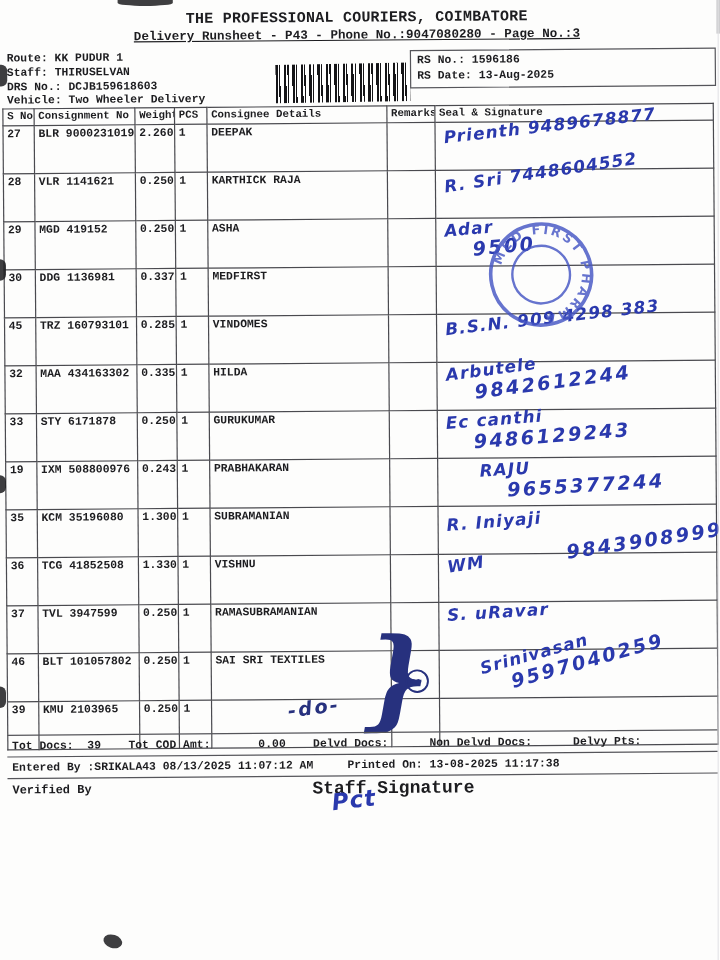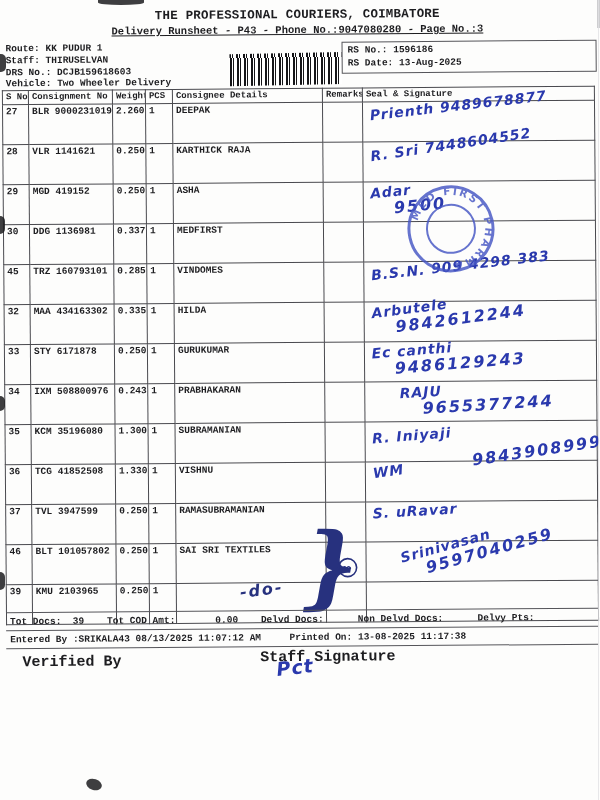--- a/index.html
+++ b/index.html
@@ -54,21 +54,21 @@
   .circle-mark{position:absolute;top:556px;left:334px;}
   .ditto{position:absolute;top:580px;left:238px;color:#27317e;font-family:"DejaVu Sans",sans-serif;
          font-style:italic;font-size:16px;transform:rotate(-7deg);letter-spacing:2px;}
   .staff-scrawl{position:absolute;top:656px;left:274px;color:#2a39ad;font-family:"DejaVu Sans",sans-serif;
          font-style:italic;font-size:19px;transform:rotate(-6deg);letter-spacing:1px;}
 
   
   .hr{position:absolute;left:4px;width:592px;border-top:1px solid #55555a;}
   .totals{position:absolute;top:614px;left:8px;font-size:9.5px;white-space:pre;}
   .entered{position:absolute;top:632px;left:8px;font-size:9.5px;white-space:pre;}
-  .verified{position:absolute;top:652px;left:20px;font-size:15px;}
+  .verified{position:absolute;top:652px;left:8px;font-size:10px;}
   .staffsig-label{position:absolute;top:649px;left:258px;font-size:15px;}
 
   
   .mark{position:absolute;background:#1c1c1e;opacity:.85;}
   .m-top{top:0;left:98px;width:46px;height:5px;border-radius:0 0 50% 50%;}
   .m-l1{top:54px;left:0;width:6px;height:18px;border-radius:0 5px 5px 0;}
   .m-l2{top:216px;left:0;width:5px;height:18px;border-radius:0 5px 5px 0;}
   .m-l3{top:396px;left:0;width:5px;height:15px;border-radius:0 5px 5px 0;}
   .m-l4{top:572px;left:0;width:5px;height:18px;border-radius:0 5px 5px 0;}
   .m-bot{top:779px;left:86px;width:16px;height:11px;border-radius:50%;transform:rotate(18deg);}
@@ -205,21 +205,21 @@
     <td>GURUKUMAR</td>
     <td></td>
     <td class="c-sig">
       <div class="sig">
               <div class="l1">Ec canthi</div>
               <div class="l2">9486129243</div>
             </div>
     </td>
   </tr>
         <tr>
-    <td>34</td>
+    <td>19</td>
     <td>IXM 508800976</td>
     <td>0.243</td>
     <td>1</td>
     <td>PRABHAKARAN</td>
     <td></td>
     <td class="c-sig">
       <div class="sig">
               <div class="l1">RAJU</div>
               <div class="l2">9655377244</div>
             </div>

